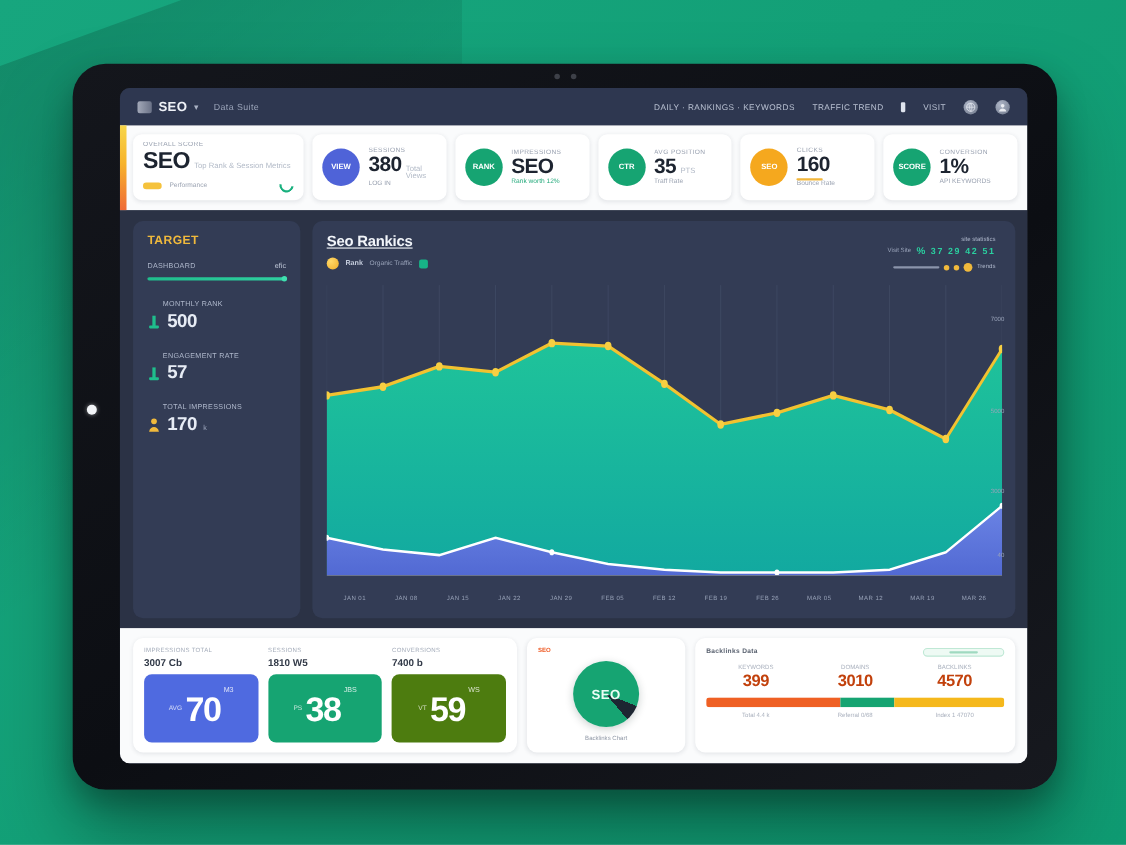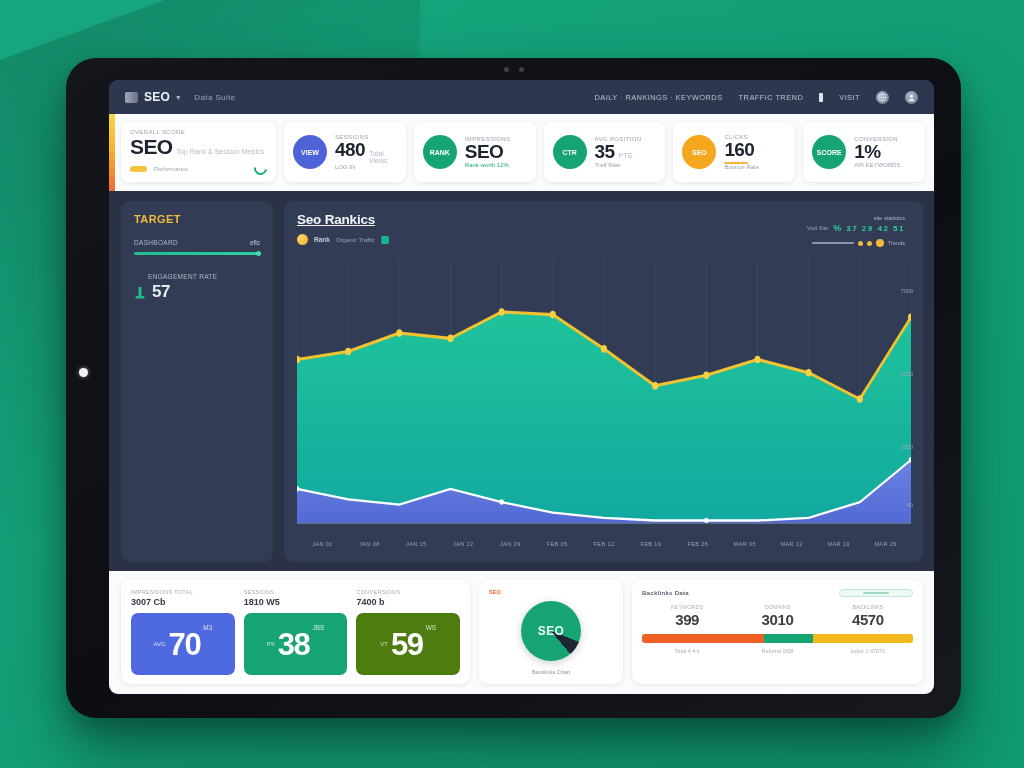--- a/index.html
+++ b/index.html
@@ -196,21 +196,21 @@
   .st-title{ color:#5b6personal; }
   .st-title{ color:#59616f; font-size:6px; font-weight:700; filter:blur(.6px);
      letter-spacing:.3px; }
   .st-pill{ margin-left:auto; width:74px;height:8px;border-radius:5px;
      border:1px solid #bfe8d5; background:#eefaf4; display:flex;
      align-items:center; justify-content:center; }
   .st-pill i{ display:block; width:26px;height:2px;border-radius:2px;background:#9fd9c0; }
   .st-nums{ display:flex; margin-top:7px; }
   .st-col{ flex:1; text-align:center; }
   .st-cap{ color:#a9b0bd; font-size:5.5px; filter:blur(.6px); }
-  .st-val{ color:#404040; font-size:15px; font-weight:700; letter-spacing:-.4px;
+  .st-val{ color:#c2410c; font-size:15px; font-weight:700; letter-spacing:-.4px;
      filter:blur(.4px); margin-top:1px; }
   .st-bar{ display:flex; height:9px; border-radius:3px; overflow:hidden; margin-top:6px; }
   .st-foot{ display:flex; margin-top:5px; }
   .st-foot span{ flex:1; text-align:center; color:#a9b0bd; font-size:5.5px;
      filter:blur(.6px); }
 </style>
 </head>
 <body>
 
 <div class="bg-shadow"></div>
@@ -269,21 +269,21 @@
             <span class="lead-arc"></span>
           </div>
         </div>
       </div>
 
       <div class="kpi">
         <span class="kpi-badge" style="background:#4f63d8">VIEW</span>
         <div class="kpi-body">
           <div class="kpi-cap">SESSIONS</div>
           <div class="kpi-row">
-            <span class="kpi-val">480</span>
+            <span class="kpi-val">380</span>
             <span class="kpi-sup">Total Views</span>
           </div>
           <div class="kpi-sub">LOG IN</div>
         </div>
       </div>
 
       <div class="kpi">
         <span class="kpi-badge" style="background:#16a472">RANK</span>
         <div class="kpi-body">
           <div class="kpi-cap">IMPRESSIONS</div>
@@ -333,33 +333,55 @@
     <div class="middle">
 
       <div class="sidebar">
         <div class="side-title">TARGET</div>
         <div class="side-row">
           <span class="side-lbl">DASHBOARD</span>
           <span class="side-val">efic</span>
         </div>
         <div class="side-prog"></div>
 
+        <div class="metric">
+          <div class="metric-cap">MONTHLY RANK</div>
+          <div class="metric-line">
+            <svg class="metric-ic" viewBox="0 0 12 15">
+                <rect x="4.5" y="2" width="3" height="11" fill="#1fbd8c"></rect>
+                <rect x="1.5" y="11" width="9" height="2.6" rx="1" fill="#1fbd8c"></rect>
+              </svg>
+            <span class="metric-num">500</span>
+            <span class="metric-unit"></span>
+          </div>
+        </div>
 
         <div class="metric">
           <div class="metric-cap">ENGAGEMENT RATE</div>
           <div class="metric-line">
             <svg class="metric-ic" viewBox="0 0 12 15">
                 <rect x="4.5" y="2" width="3" height="11" fill="#1fbd8c"></rect>
                 <rect x="1.5" y="11" width="9" height="2.6" rx="1" fill="#1fbd8c"></rect>
               </svg>
             <span class="metric-num">57</span>
             <span class="metric-unit"></span>
           </div>
         </div>
 
+        <div class="metric">
+          <div class="metric-cap">TOTAL IMPRESSIONS</div>
+          <div class="metric-line">
+            <svg class="metric-ic" viewBox="0 0 12 15">
+                <circle cx="6" cy="4" r="2.6" fill="#f0b93c"></circle>
+                <path d="M1.5 13.5c.6-3 2.4-4.3 4.5-4.3s3.9 1.3 4.5 4.3z" fill="#f0b93c"></path>
+              </svg>
+            <span class="metric-num">170</span>
+            <span class="metric-unit">k</span>
+          </div>
+        </div>
 
       </div>
 
       <div class="chart-card">
         <div class="chart-title">Seo Rankics</div>
         <div class="chart-legend">
           <span class="lg-dot"></span>
           <span class="lg-a">Rank</span>
           <span class="lg-b">Organic Traffic</span>
           <span class="lg-sq"></span>

